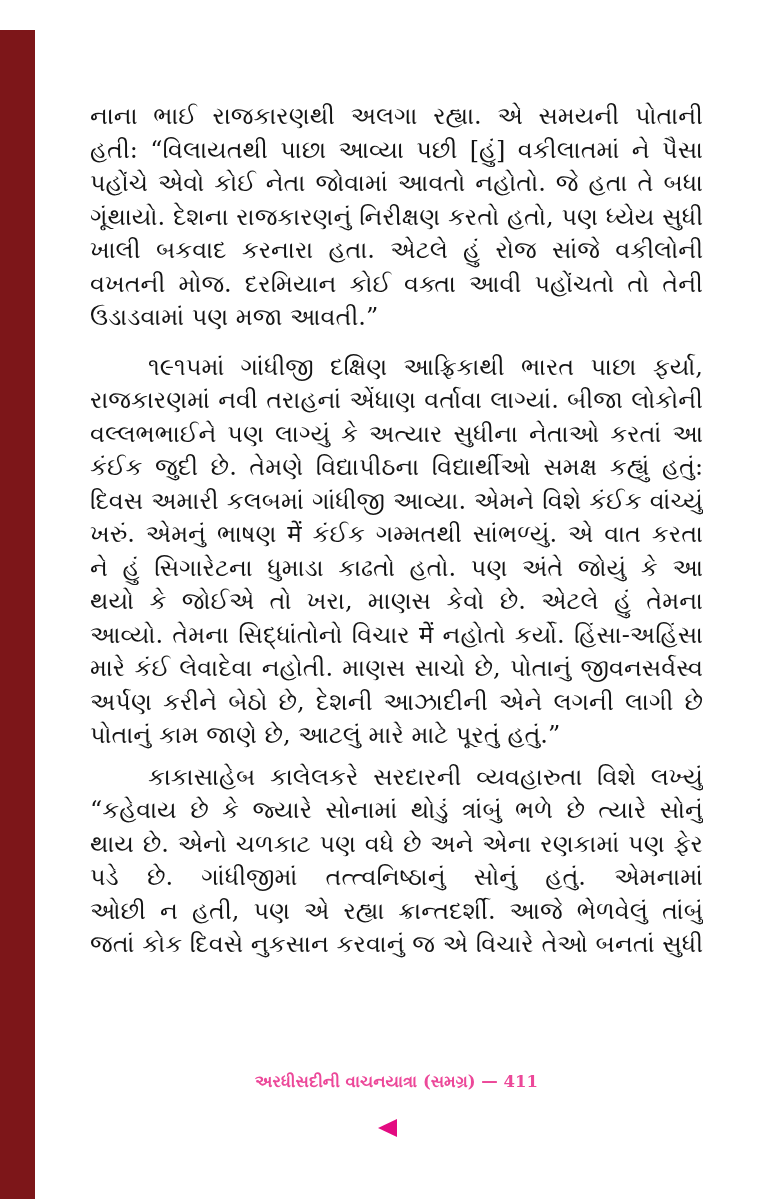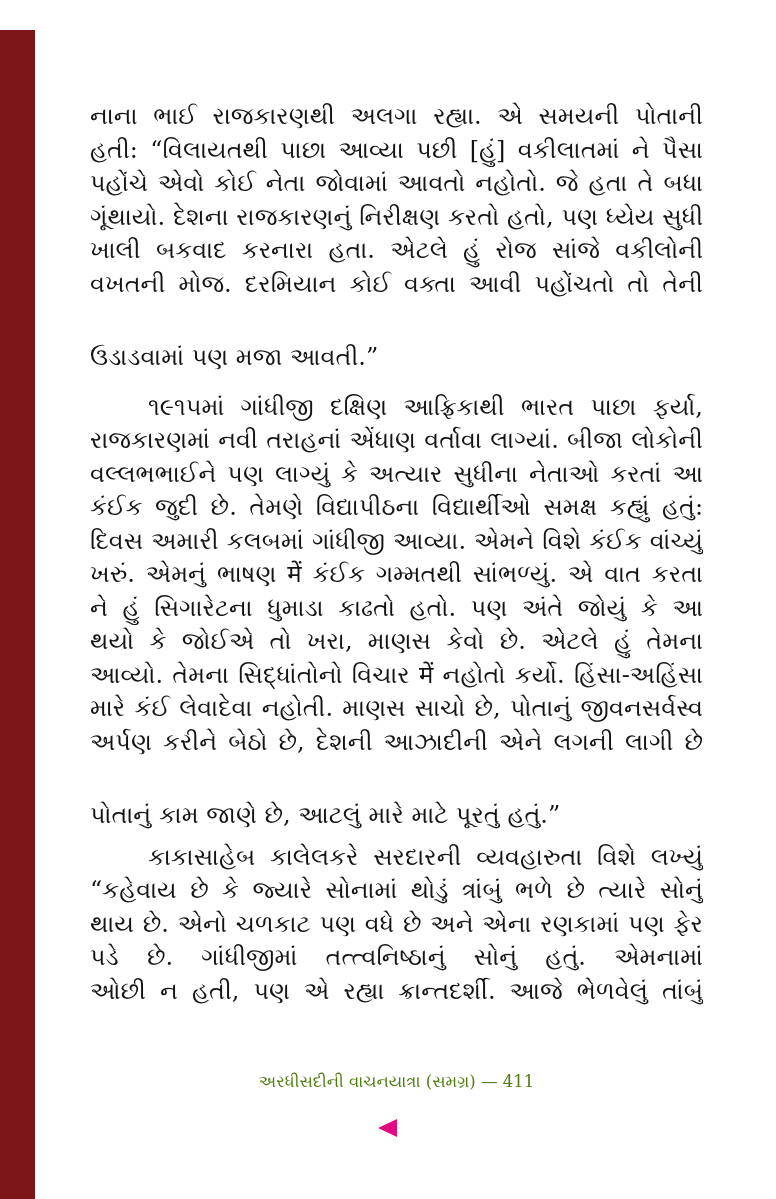--- a/index.html
+++ b/index.html
@@ -36,32 +36,31 @@
     white-space: nowrap;
     text-align: justify;
     text-align-last: justify;
     text-justify: inter-word;
     white-space: normal;
     overflow: hidden;
   }
   .line.end {
     text-align: left;
     text-align-last: left;
-    margin-top: 40px;
   }
   .line.indent { padding-left: 58px; }
   .footer {
     position: absolute;
     left: 90px;
     top: 1072px;
     width: 613px;
     text-align: center;
     font-size: 16.5px;
-    font-weight: normal;
-    color: #4d7c0f;
+    font-weight: bold;
+    color: #ec4899;
   }
   .nav-triangle {
     position: absolute;
     left: 378px;
     top: 1119px;
     width: 0;
     height: 0;
     border-top: 9.5px solid transparent;
     border-bottom: 9.5px solid transparent;
     border-right: 19px solid #e30b81;
@@ -98,19 +97,20 @@
       <div class="line">અર્પણ કરીને બેઠો છે, દેશની આઝાદીની એને લગની લાગી છે અને</div>
       <div class="line end">પોતાનું કામ જાણે છે, આટલું મારે માટે પૂરતું હતું.”</div>
     </div>
 
     <div class="para tight">
       <div class="line indent">કાકાસાહેબ કાલેલકરે સરદારની વ્યવહારુતા વિશે લખ્યું હતું:</div>
       <div class="line">“કહેવાય છે કે જ્યારે સોનામાં થોડું ત્રાંબું ભળે છે ત્યારે સોનું મજબૂત</div>
       <div class="line">થાય છે. એનો ચળકાટ પણ વધે છે અને એના રણકામાં પણ ફેર</div>
       <div class="line">પડે છે. ગાંધીજીમાં તત્ત્વનિષ્ઠાનું સોનું હતું. એમનામાં વહેવારકુશળતા</div>
       <div class="line">ઓછી ન હતી, પણ એ રહ્યા ક્રાન્તદર્શી. આજે ભેળવેલું તાંબું આગળ</div>
+      <div class="line">જતાં કોક દિવસે નુકસાન કરવાનું જ એ વિચારે તેઓ બનતાં સુધી</div>
     </div>
   </div>
 
   <div class="footer">અરધીસદીની વાચનયાત્રા (સમગ્ર) — 411</div>
 
   <div class="nav-triangle"></div>
 </div>
 
 </body></html>

